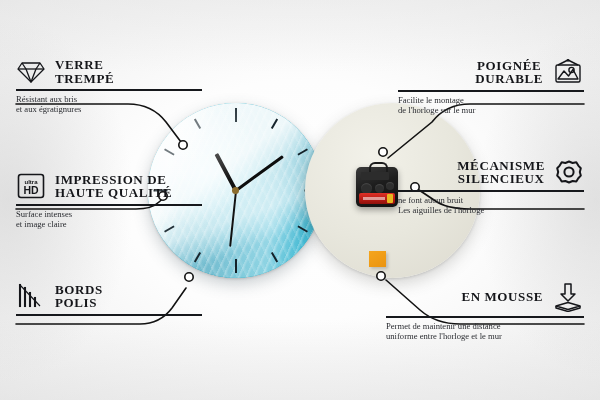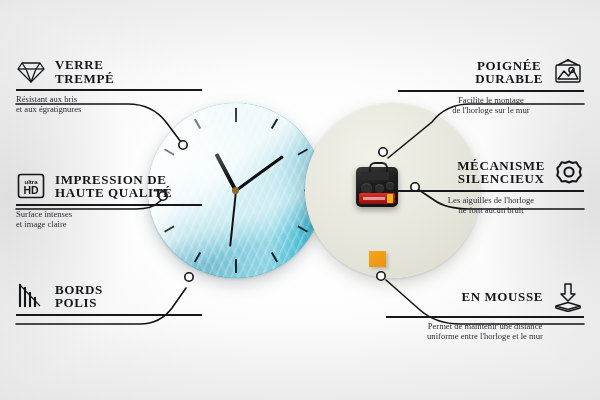--- a/index.html
+++ b/index.html
@@ -229,21 +229,21 @@
     margin-top: 4px;
     width: 100%;
   }
   .feature .desc {
     font-family: "Liberation Serif", serif;
     font-size: 8.6px;
     line-height: 10.4px;
     color: #2a2c31;
     margin-top: 3px;
   }
-  .feature.right .desc { text-align: center; }
+  .feature.right .desc { text-align: left; }
   .icon { flex: 0 0 auto; display: block; }
 </style>
 </head>
 <body>
 
 <div id="stage">
   <div class="bg-vignette"></div>
 
   <div class="clock-front">
     <div class="feather-tex"></div>
@@ -396,22 +396,22 @@
       </div>
       <svg class="icon" width="30" height="28" viewBox="0 0 30 28">
         <g fill="none" stroke="#15161a" stroke-width="2" stroke-linejoin="round">
           <path d="M15,3.5 L18.6,5 L22.3,4.3 L24.3,7.6 L26.8,10.3 L25.8,14 L26.8,17.6 L24.3,20.3 L22.3,23.6 L18.6,23 L15,24.5 L11.4,23 L7.7,23.6 L5.7,20.3 L3.2,17.6 L4.2,14 L3.2,10.3 L5.7,7.6 L7.7,4.3 L11.4,5 Z"></path>
           <circle cx="15" cy="14" r="4.6"></circle>
         </g>
       </svg>
     </div>
     <div class="rule"></div>
     <div class="desc">
+      <div>ne font aucun bruit</div>
       <div>Les aiguilles de l'horloge</div>
-      <div>ne font aucun bruit</div>
     </div>
   </div>
 
   <div class="feature right" style="left:386px; top:282px; width:198px;">
     <div class="head">
       <div class="title">
         <div>EN MOUSSE</div>
       </div>
       <svg class="icon" width="32" height="30" viewBox="0 0 32 30">
         <g fill="none" stroke="#15161a" stroke-width="1.5" stroke-linejoin="round">

